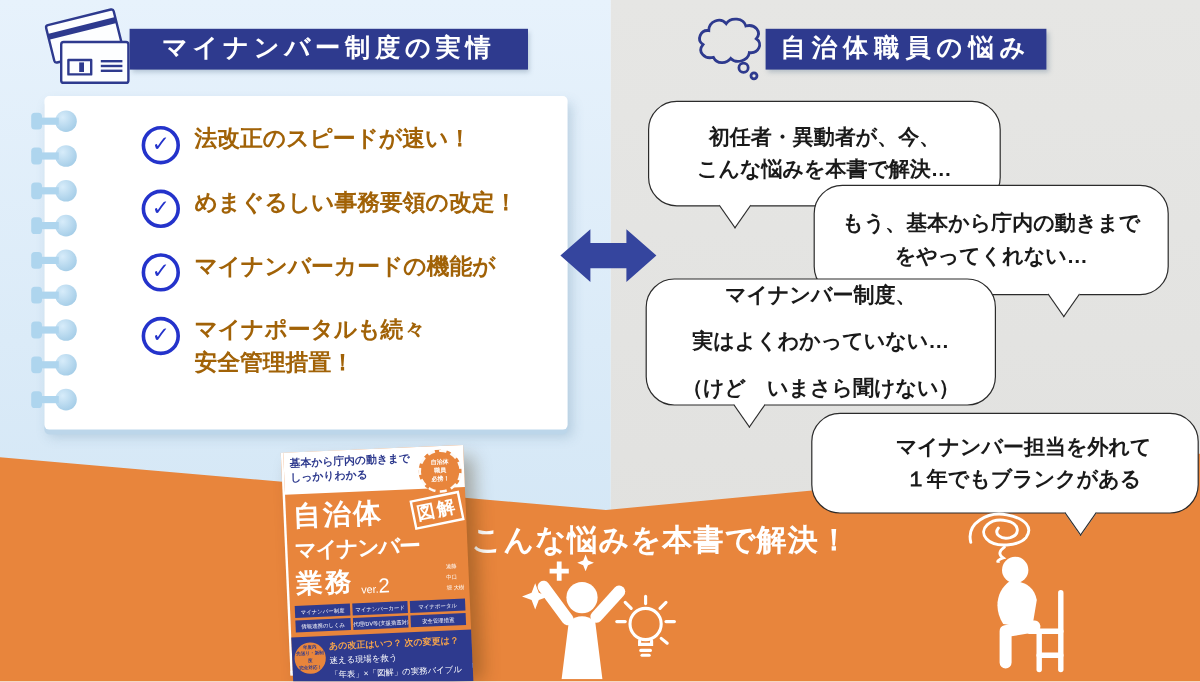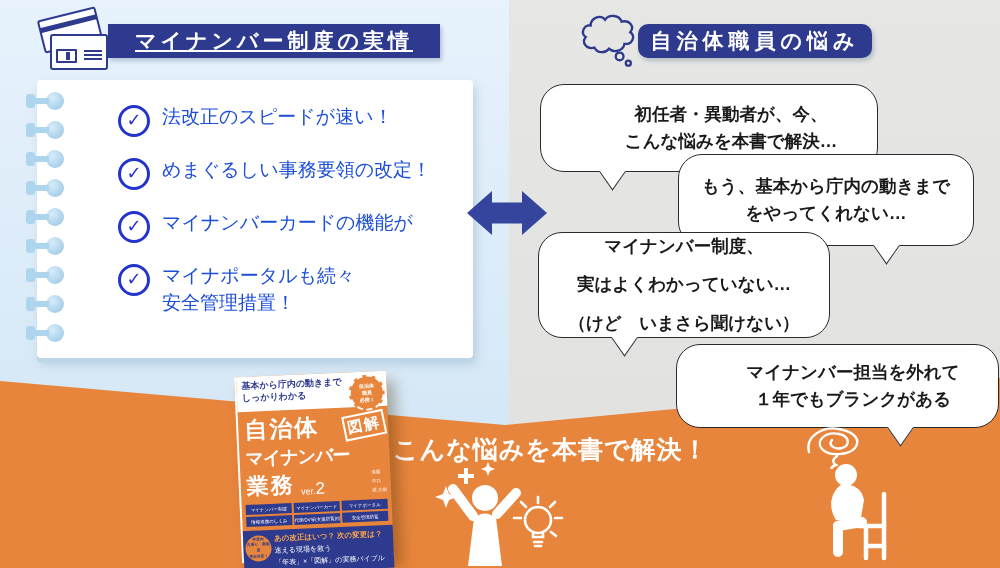--- a/index.html
+++ b/index.html
@@ -16,22 +16,22 @@
     background:linear-gradient(180deg,var(--bg-left-top,#e7f2fc),var(--bg-left-bottom,#cfe4f4));}
   .bg-right{position:absolute;left:509px;top:0;width:491px;height:568px;
     background:linear-gradient(180deg,#e6e6e4,var(--bg-right,#e0e0de));}
   .orange-band{position:absolute;left:0;top:0;width:1000px;height:568px;background:var(--orange,#e8853c);
     clip-path:polygon(0 381px,505px 425px,1000px 378px,1000px 568px,0 568px);z-index:1;}
 
   
   .section-title{position:absolute;background:var(--navy,#2e3a8e);color:#fff;font-weight:bold;
     font-size:21px;letter-spacing:4px;text-align:center;line-height:34px;height:34px;z-index:2;
     box-shadow:2px 3px 4px rgba(90,115,140,.35);}
-  .title-left{left:108px;top:24px;width:332px;text-decoration:underline;}
-  .title-right{left:638px;top:24px;width:234px;letter-spacing:5px;border-radius:10px;}
+  .title-left{left:108px;top:24px;width:332px;}
+  .title-right{left:638px;top:24px;width:234px;letter-spacing:5px;}
 
   
   .cards-icon{position:absolute;left:28px;top:10px;width:76px;height:58px;z-index:2;}
   .card{position:absolute;border:2.5px solid var(--navy,#2e3a8e);border-radius:3px;background:#fdfeff;}
   .card-back{left:12px;top:3px;width:56px;height:30px;transform:rotate(-14deg);}
   .card-back .stripe{position:absolute;left:-1px;right:-1px;top:6px;height:5px;background:var(--navy,#2e3a8e);}
   .card-front{left:22px;top:24px;width:54px;height:32px;}
   .card-front .chip{position:absolute;left:4px;bottom:5px;width:17px;height:10px;border:2px solid var(--navy,#2e3a8e);border-radius:1px;}
   .card-front .chip i{position:absolute;left:8px;top:1px;bottom:1px;width:4px;background:var(--navy,#2e3a8e);}
   .card-front .lines{position:absolute;right:4px;bottom:6px;width:18px;}
@@ -43,36 +43,36 @@
   .ring{position:absolute;width:38px;height:18px;z-index:3;}
   .ring:before{content:"";position:absolute;left:0;top:2px;width:9px;height:14px;background:var(--ring-blue,#aed5ee);border-radius:3px;}
   .ring:after{content:"";position:absolute;left:5px;top:6px;width:18px;height:6px;background:var(--ring-blue,#aed5ee);}
   .ring .knob{position:absolute;right:0;top:0;width:18px;height:18px;border-radius:50%;
     background:radial-gradient(circle at 35% 32%,#d7ecfa,#96c4e2);}
 
   .checklist{position:absolute;left:118px;top:104px;width:330px;display:flex;flex-direction:column;gap:20px;z-index:3;}
   .check-item{display:flex;gap:12px;align-items:flex-start;}
   .check-circle{flex:0 0 26px;width:26px;height:26px;border:3px solid var(--check-blue,#2433cb);border-radius:50%;
     color:var(--check-blue,#2433cb);font-size:18px;font-weight:bold;line-height:25px;text-align:center;margin-top:1px;}
-  .check-text{font-size:19px;font-weight:normal;color:#1d4ed8;line-height:1.4;}
+  .check-text{font-size:19px;font-weight:bold;color:#a16207;line-height:1.4;}
 
   
   .exchange-arrow{position:absolute;left:464px;top:186px;width:86px;height:54px;z-index:3;}
 
   
   .thought-icon{position:absolute;left:578px;top:12px;width:62px;height:56px;z-index:2;}
 
   
   .bubble{position:absolute;background:#fff;border:1.6px solid var(--bubble-border,#2b2b2b);border-radius:24px;
     display:flex;flex-direction:column;justify-content:center;text-align:center;
     font-size:17.5px;font-weight:bold;color:#1a1a1a;line-height:1.55;z-index:2;}
   .bubble .tail{position:absolute;width:22px;height:22px;background:#fff;bottom:-12px;
     transform:rotate(45deg) skew(10deg,10deg);
     border-right:1.6px solid var(--bubble-border,#2b2b2b);border-bottom:1.6px solid var(--bubble-border,#2b2b2b);}
-  .bubble-1{left:540px;top:84px;width:292px;height:86px;padding-left:44px;}
+  .bubble-1{left:540px;top:84px;width:292px;height:86px;}
   .bubble-1 .tail{left:60px;}
   .bubble-2{left:678px;top:154px;width:294px;height:90px;}
   .bubble-2 .tail{left:196px;}
   .bubble-3{left:538px;top:232px;width:290px;height:104px;justify-content:space-between;}
   .bubble-3 .tail{left:74px;}
   .bubble-4{left:676px;top:344px;width:290px;height:82px;z-index:3;padding-left:31px;}
   .bubble-4 .tail{left:212px;}
 
   
   .headline{position:absolute;left:393px;top:433px;color:#fff;font-size:25px;font-weight:bold;

